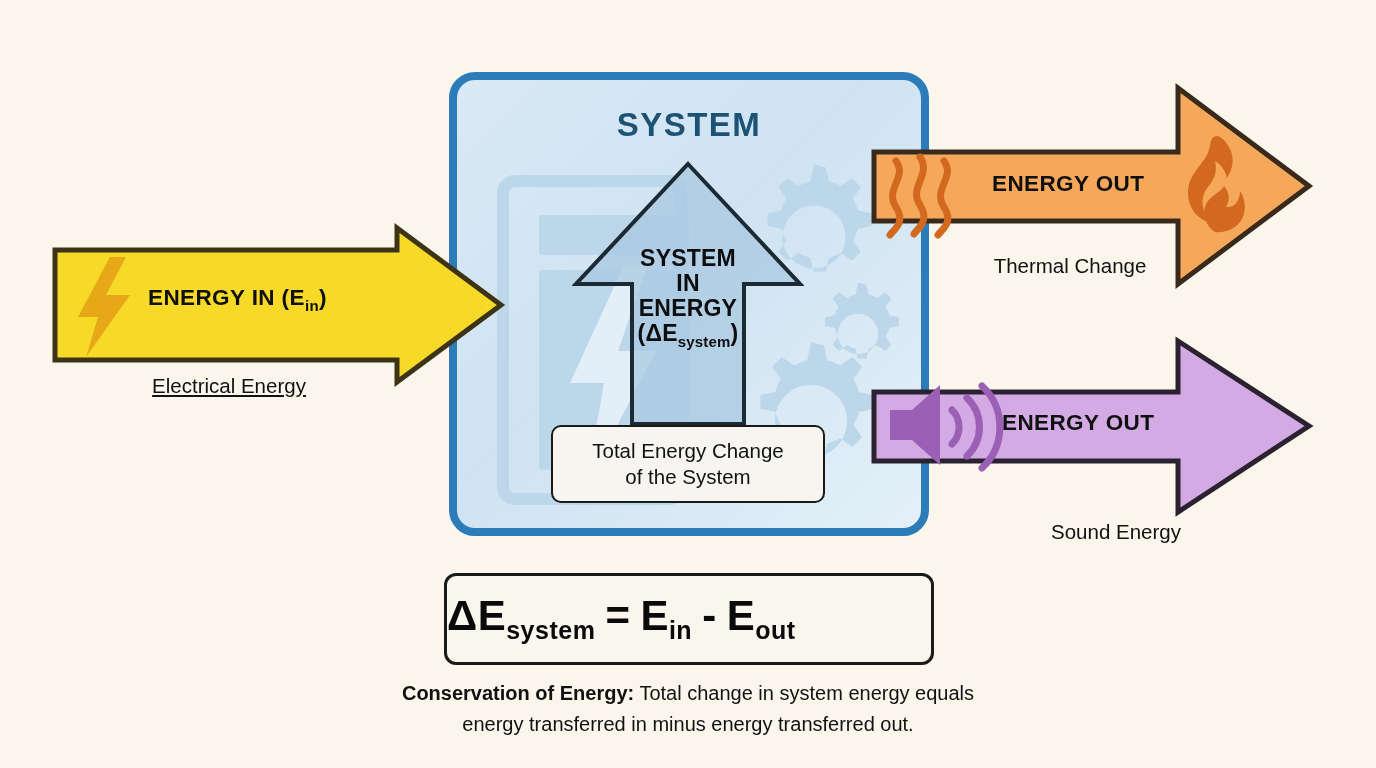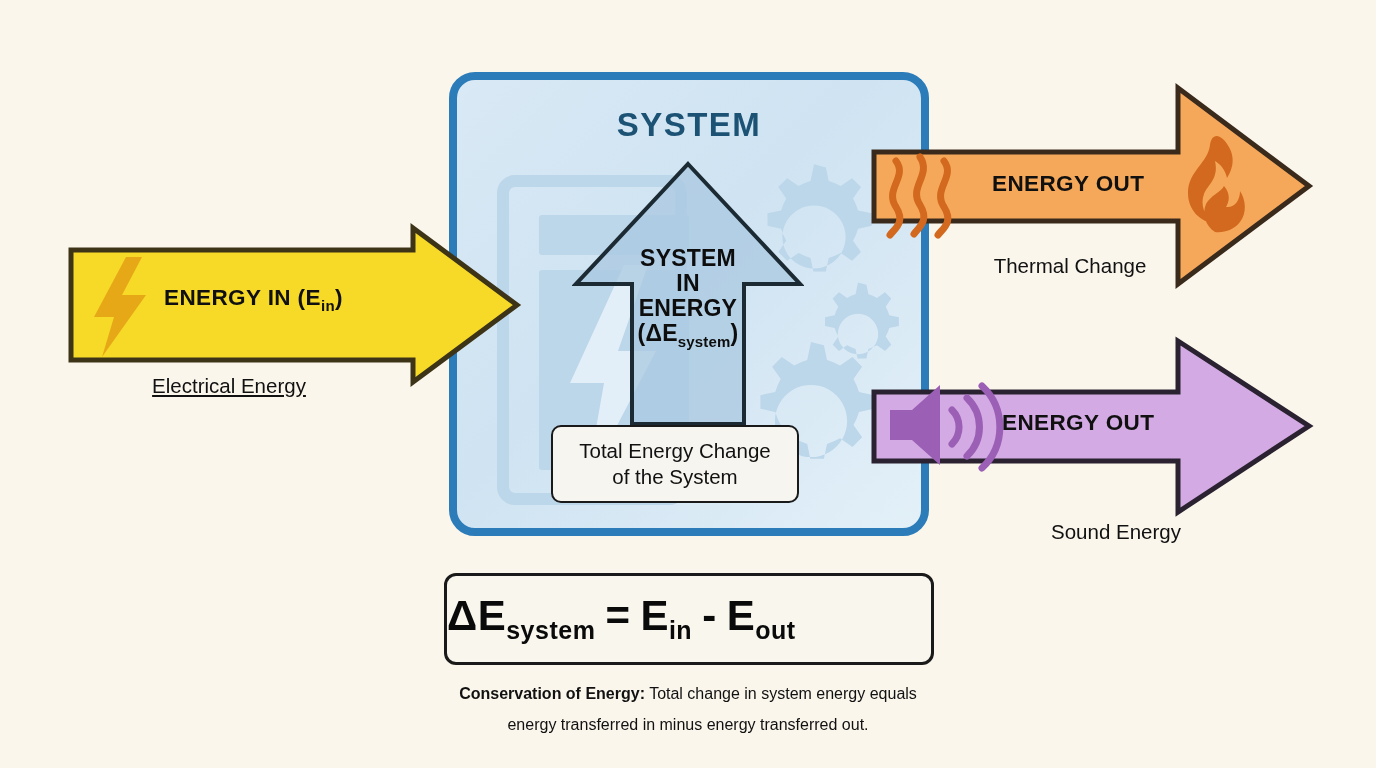--- a/index.html
+++ b/index.html
@@ -103,21 +103,21 @@
     font-size: 15px;
     vertical-align: sub;
     font-weight: bold;
   }
 
   
   .callout {
     position: absolute;
     left: 551px;
     top: 425px;
-    width: 248px;
+    width: 274px;
     height: 78px;
     box-sizing: border-box;
     background: #f7f5ef;
     border: 2px solid #1a1a1a;
     border-radius: 10px;
     display: flex;
     align-items: center;
     justify-content: center;
     text-align: center;
     font-size: 20.5px;
@@ -139,21 +139,21 @@
   .sub-label {
     position: absolute;
     text-align: center;
     font-size: 20.5px;
     line-height: 25px;
     color: #111;
     white-space: nowrap;
   }
 
   
-  .arrow-in { left: 68px; top: 225px; width: 452px; height: 160px; text-align: right; }
+  .arrow-in { left: 52px; top: 225px; width: 452px; height: 160px; text-align: right; }
   .arrow-in .arrow-text {
     left: 96px; top: 60px;
     font-size: 22.5px;
     letter-spacing: 0.4px;
   }
   .arrow-in .arrow-text .sub { font-size: 15px; vertical-align: sub; }
   .label-in { left: 55px; top: 373px; width: 348px; text-decoration: underline; }
 
   
   .arrow-thermal { left: 872px; top: 85px; width: 440px; height: 205px; }
@@ -201,21 +201,21 @@
   }
   .equation .op { margin: 0 10px; }
 
   
   .caption {
     position: absolute;
     left: 188px;
     top: 678px;
     width: 1000px;
     text-align: center;
-    font-size: 16px;
+    font-size: 20px;
     line-height: 31px;
     color: #111;
   }
   .caption b { font-weight: bold; }
 </style>
 </head>
 <body>
 
 <div id="stage">
 

